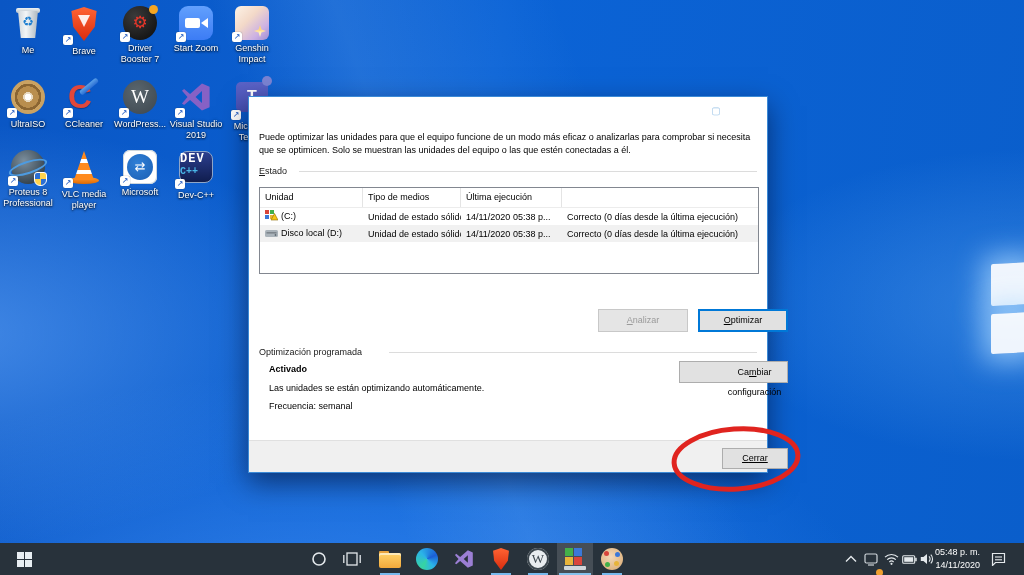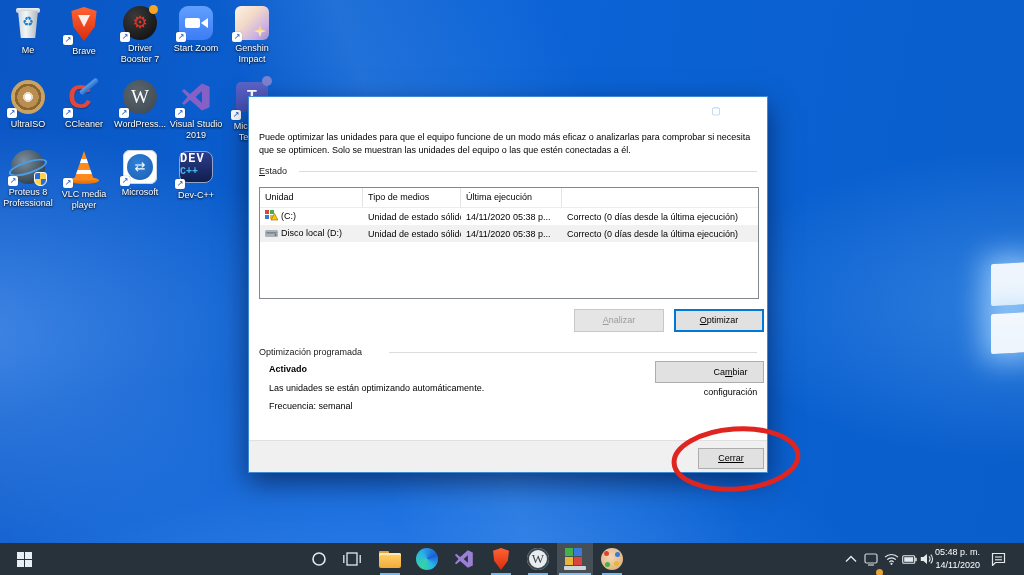--- a/index.html
+++ b/index.html
@@ -61,29 +61,29 @@
   
   .dialog { position:absolute; left:248px; top:96px; width:520px; height:377px; background:#fff; border:1px solid #3c8ad6; box-shadow:0 10px 26px rgba(0,0,20,.5); z-index:10; font-size:9px; color:#000; }
   .titlebar { position:absolute; left:0; top:0; right:0; height:27px; background:#0b74d1; display:flex; align-items:center; }
   .titlebar .tico { margin-left:8px; }
   .titlebar .ttext { margin-left:7px; color:#fff; font-size:9.5px; }
   .wctrl { position:absolute; top:0; height:27px; width:34px; text-align:center; line-height:27px; color:#fff; font-size:10px; }
   .wctrl.min { right:68px; } .wctrl.max { right:34px; color:#9fc6e8; } .wctrl.close { right:0; }
   .intro { position:absolute; left:10px; top:34px; width:503px; line-height:12.5px; }
   .seclabel { position:absolute; left:10px; font-size:9px; color:#1a1a1a; }
   .secline { position:absolute; height:1px; background:#dcdcdc; }
-  .listbox { position:absolute; left:10px; top:90px; width:500px; height:112px; border:1px solid #828790; background:#fff; }
+  .listbox { position:absolute; left:10px; top:90px; width:500px; height:87px; border:1px solid #828790; background:#fff; }
   .lheader { display:flex; height:20px; border-bottom:1px solid #ececec; color:#000; }
   .lheader > div { padding:4px 0 0 5px; border-right:1px solid #e4e4e4; overflow:hidden; white-space:nowrap; }
   .c1 { width:103px; } .c2 { width:98px; } .c3 { width:101px; } .c4 { flex:1; border-right:none !important; }
   .trow { display:flex; height:17px; align-items:center; white-space:nowrap; }
   .trow > div { padding-left:5px; overflow:hidden; }
   .trow.sel { background:#f1f1f1; }
   .drive-ic { display:inline-block; vertical-align:-2px; margin-right:3px; }
-  .btn { position:absolute; background:#e1e1e1; border:1px solid #adadad; font-size:9px; text-align:center; color:#000; font-family:"Liberation Sans",sans-serif; }
+  .btn { position:absolute; background:#e1e1e1; border:1px solid #adadad; font-size:9px; text-align:center; color:#000; font-family:"Liberation Sans",sans-serif;margin-left:24px; }
   .btn.disabled { background:#e5e5e5; border-color:#c8c8c8; color:#9a9a9a; }
   .btn.focused { border:1px solid #0078d7; box-shadow:inset 0 0 0 1px #0078d7; }
   .btn u { text-decoration:underline; }
   .b-analizar { left:325px; top:212px; width:90px; height:23px; line-height:21px; }
   .b-optimizar { left:425px; top:212px; width:90px; height:23px; line-height:21px; }
   .b-cambiar { left:406px; top:264px; width:109px; height:22px; line-height:20px;padding-left:42px; }
   .b-cerrar { left:449px; top:351px; width:66px; height:21px; line-height:19px;text-decoration:underline; }
   .sch-state { position:absolute; left:20px; top:267px; font-weight:bold; }
   .sch-desc { position:absolute; left:20px; top:286px; }
   .sch-freq { position:absolute; left:20px; top:304px; }

